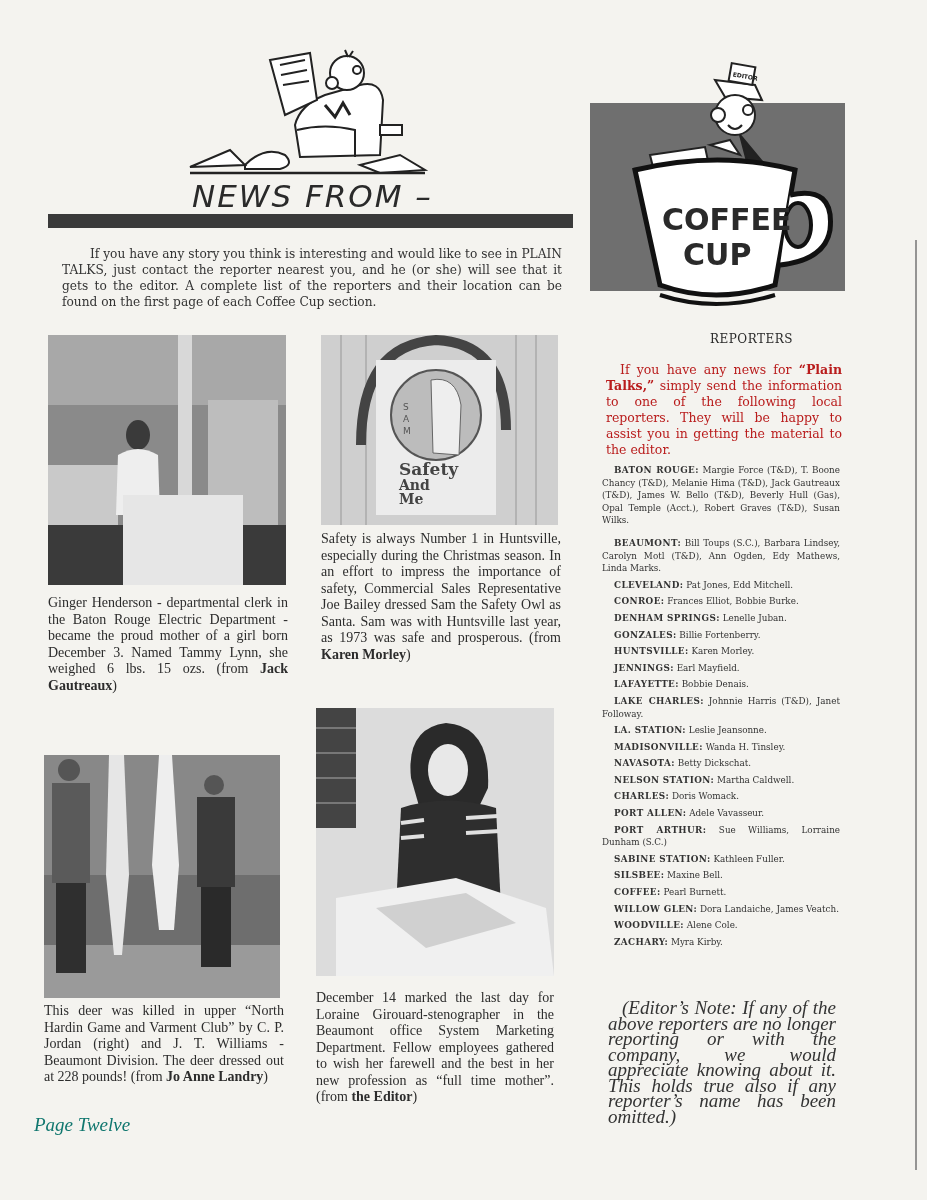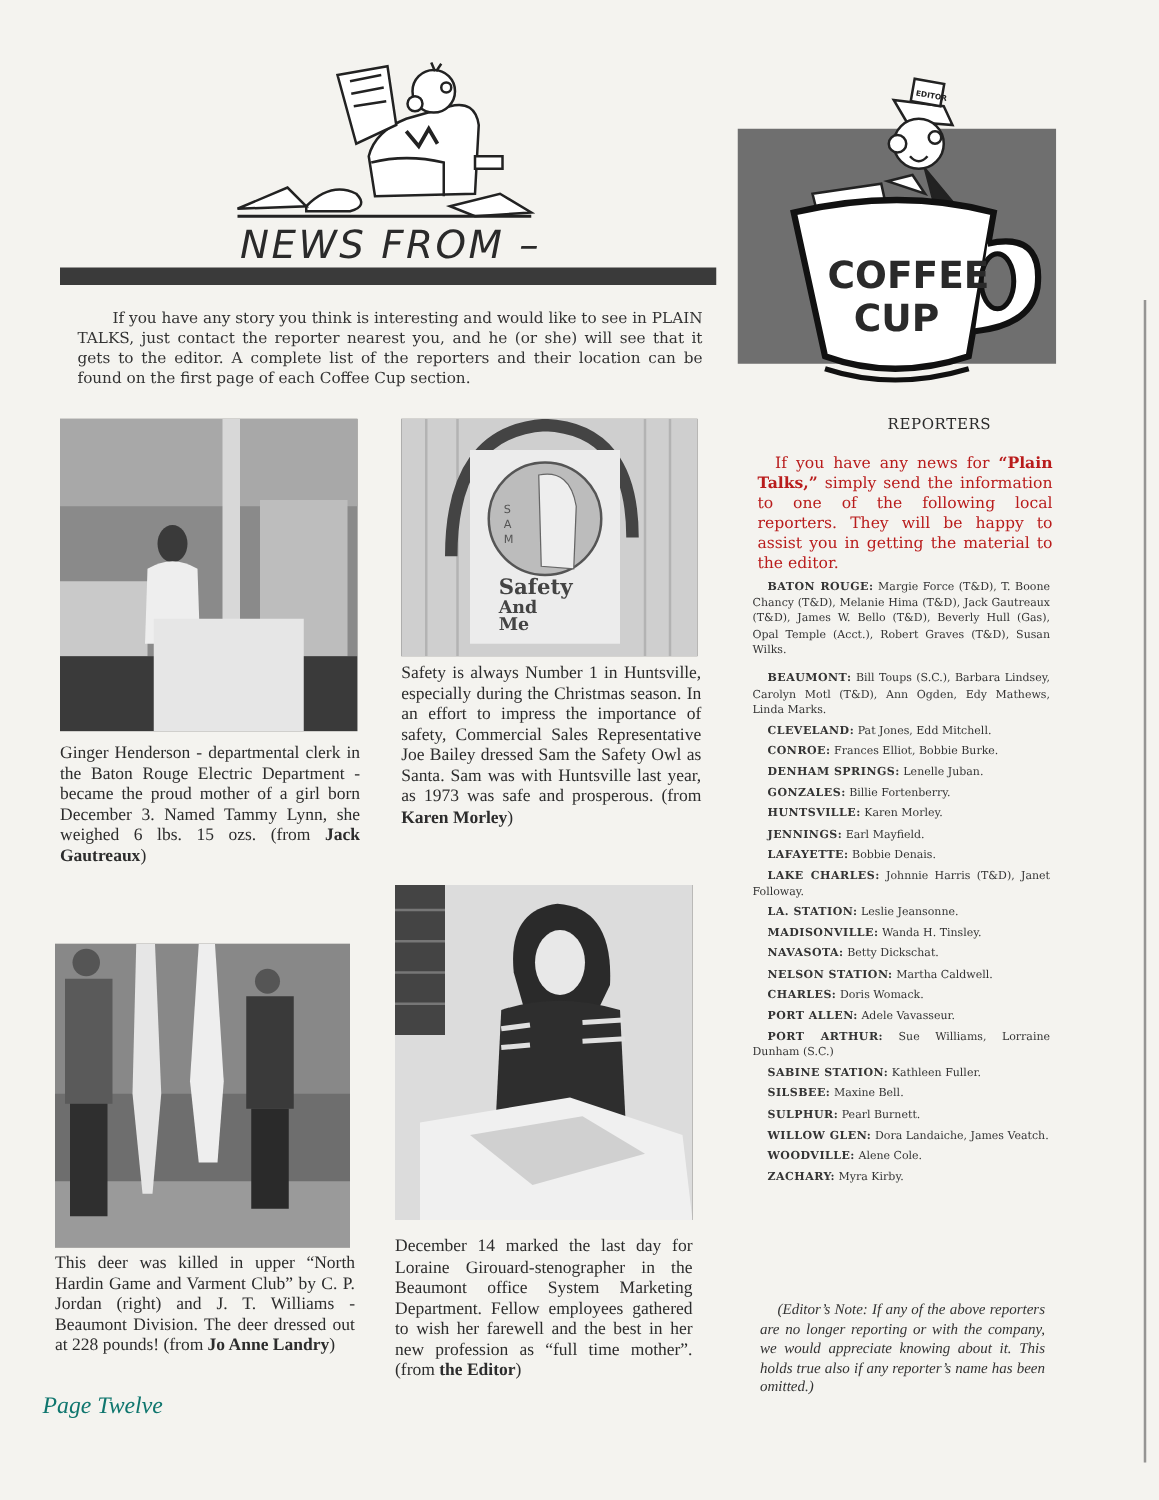--- a/index.html
+++ b/index.html
@@ -65,22 +65,22 @@
   #reporter-list {
     left: 602px; top: 464px; width: 238px;
     font-family: "DejaVu Serif", serif; font-size: 8.8px; line-height: 12.6px; color: #333;
   }
   .rep-entry { text-align: justify; text-indent: 12px; margin-bottom: 4px; }
   .rep-entry.gap { margin-bottom: 10px; }
   .rep-city { font-weight: bold; letter-spacing: 0.4px; }
 
   #editor-note {
     left: 608px; top: 1000px; width: 228px;
-    font-family: "Liberation Serif", serif; font-style: italic; font-size: 12px;
-    line-height: 15.5px; text-align: justify; text-indent: 14px; color: #333; margin-top: 40px;
+    font-family: "Liberation Serif", serif; font-style: italic; font-size: 19px;
+    line-height: 15.5px; text-align: justify; text-indent: 14px; color: #333;
   }
 
   #right-edge { left: 915px; top: 240px; width: 2px; height: 930px; background: #555; opacity: 0.6; }
 </style>
 </head>
 <body>
 
 <div id="news-art" class="abs">
   <svg viewBox="0 0 245 135" width="245" height="135">
     <g fill="none" stroke="#222" stroke-width="2">
@@ -249,21 +249,21 @@
   <div class="rep-entry"><span class="rep-city">LAKE CHARLES:</span> <span>Johnnie Harris (T&amp;D), Janet Followay.</span></div>
   <div class="rep-entry"><span class="rep-city">LA. STATION:</span> <span>Leslie Jeansonne.</span></div>
   <div class="rep-entry"><span class="rep-city">MADISONVILLE:</span> <span>Wanda H. Tinsley.</span></div>
   <div class="rep-entry"><span class="rep-city">NAVASOTA:</span> <span>Betty Dickschat.</span></div>
   <div class="rep-entry"><span class="rep-city">NELSON STATION:</span> <span>Martha Caldwell.</span></div>
   <div class="rep-entry"><span class="rep-city">CHARLES:</span> <span>Doris Womack.</span></div>
   <div class="rep-entry"><span class="rep-city">PORT ALLEN:</span> <span>Adele Vavasseur.</span></div>
   <div class="rep-entry"><span class="rep-city">PORT ARTHUR:</span> <span>Sue Williams, Lorraine Dunham (S.C.)</span></div>
   <div class="rep-entry"><span class="rep-city">SABINE STATION:</span> <span>Kathleen Fuller.</span></div>
   <div class="rep-entry"><span class="rep-city">SILSBEE:</span> <span>Maxine Bell.</span></div>
-  <div class="rep-entry"><span class="rep-city">SULPHUR:</span> <span>Pearl Burnett.</span></div>
+  <div class="rep-entry"><span class="rep-city">COFFEE:</span> <span>Pearl Burnett.</span></div>
   <div class="rep-entry"><span class="rep-city">WILLOW GLEN:</span> <span>Dora Landaiche, James Veatch.</span></div>
   <div class="rep-entry"><span class="rep-city">WOODVILLE:</span> <span>Alene Cole.</span></div>
   <div class="rep-entry"><span class="rep-city">ZACHARY:</span> <span>Myra Kirby.</span></div>
 </div>
 
 <div id="editor-note" class="abs">(Editor’s Note: If any of the above reporters are no longer reporting or with the company, we would appreciate knowing about it. This holds true also if any reporter’s name has been omitted.)</div>
 
 <div id="right-edge" class="abs"></div>
 
 </body></html>

